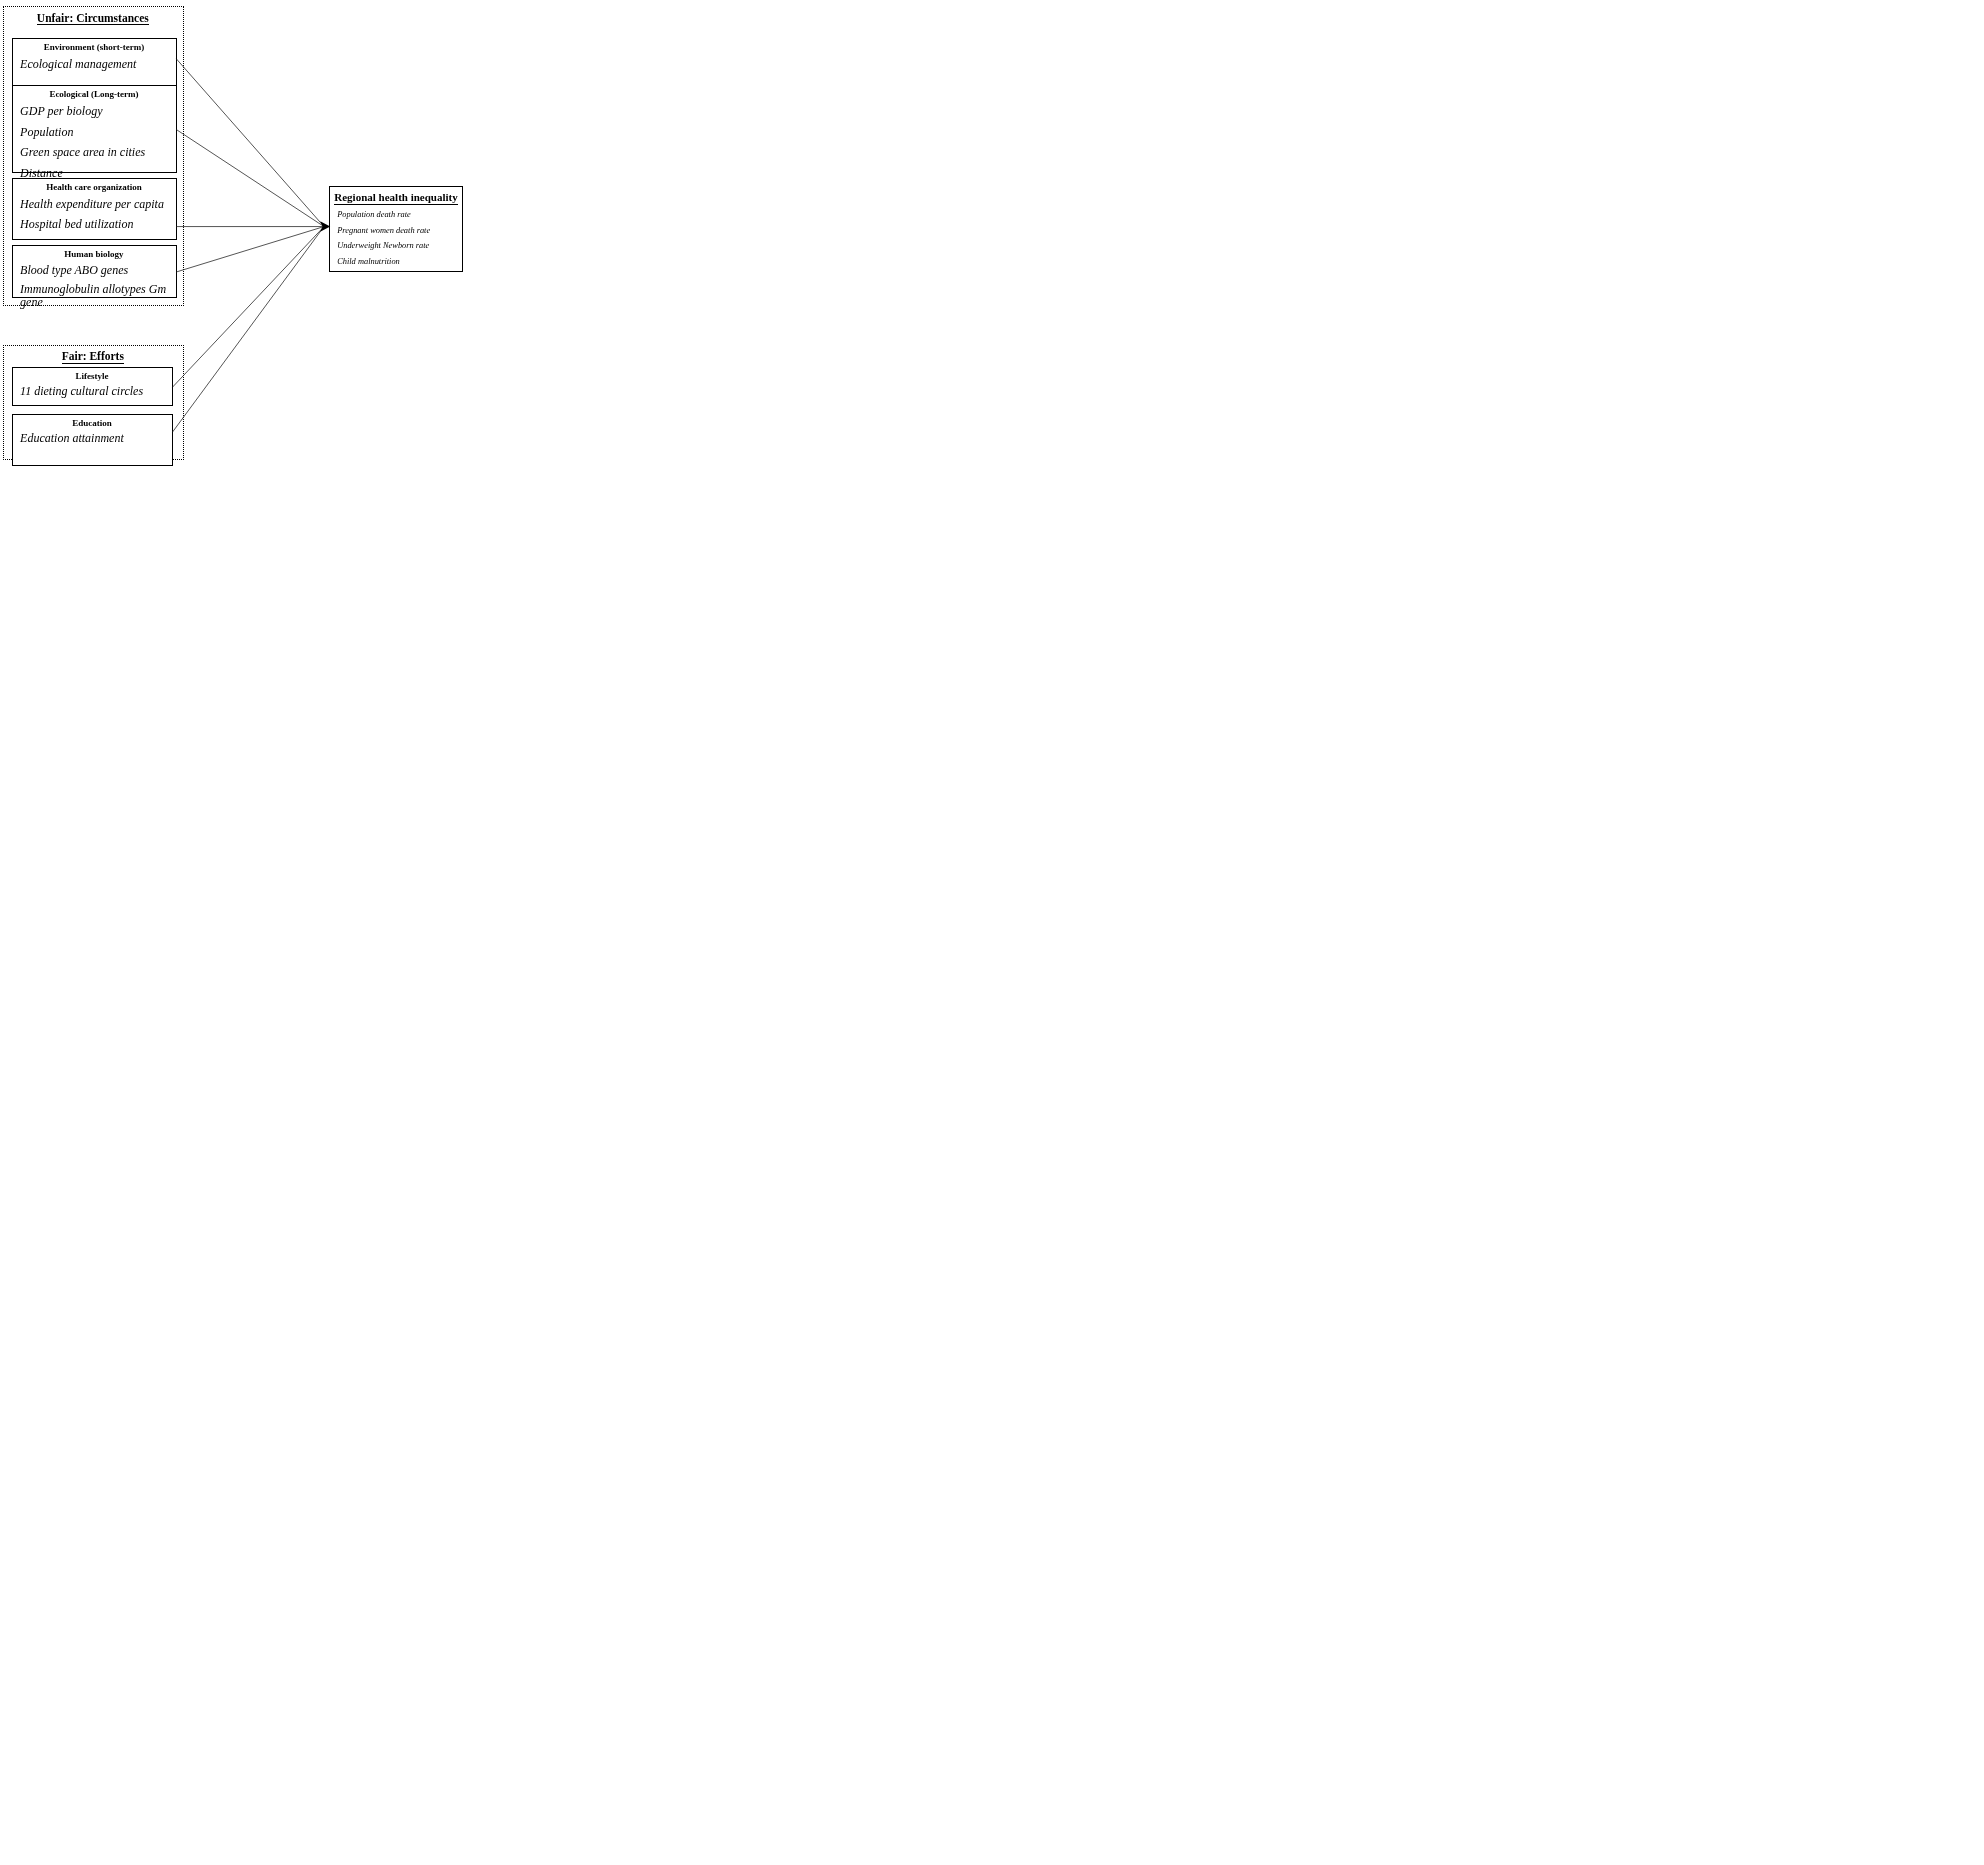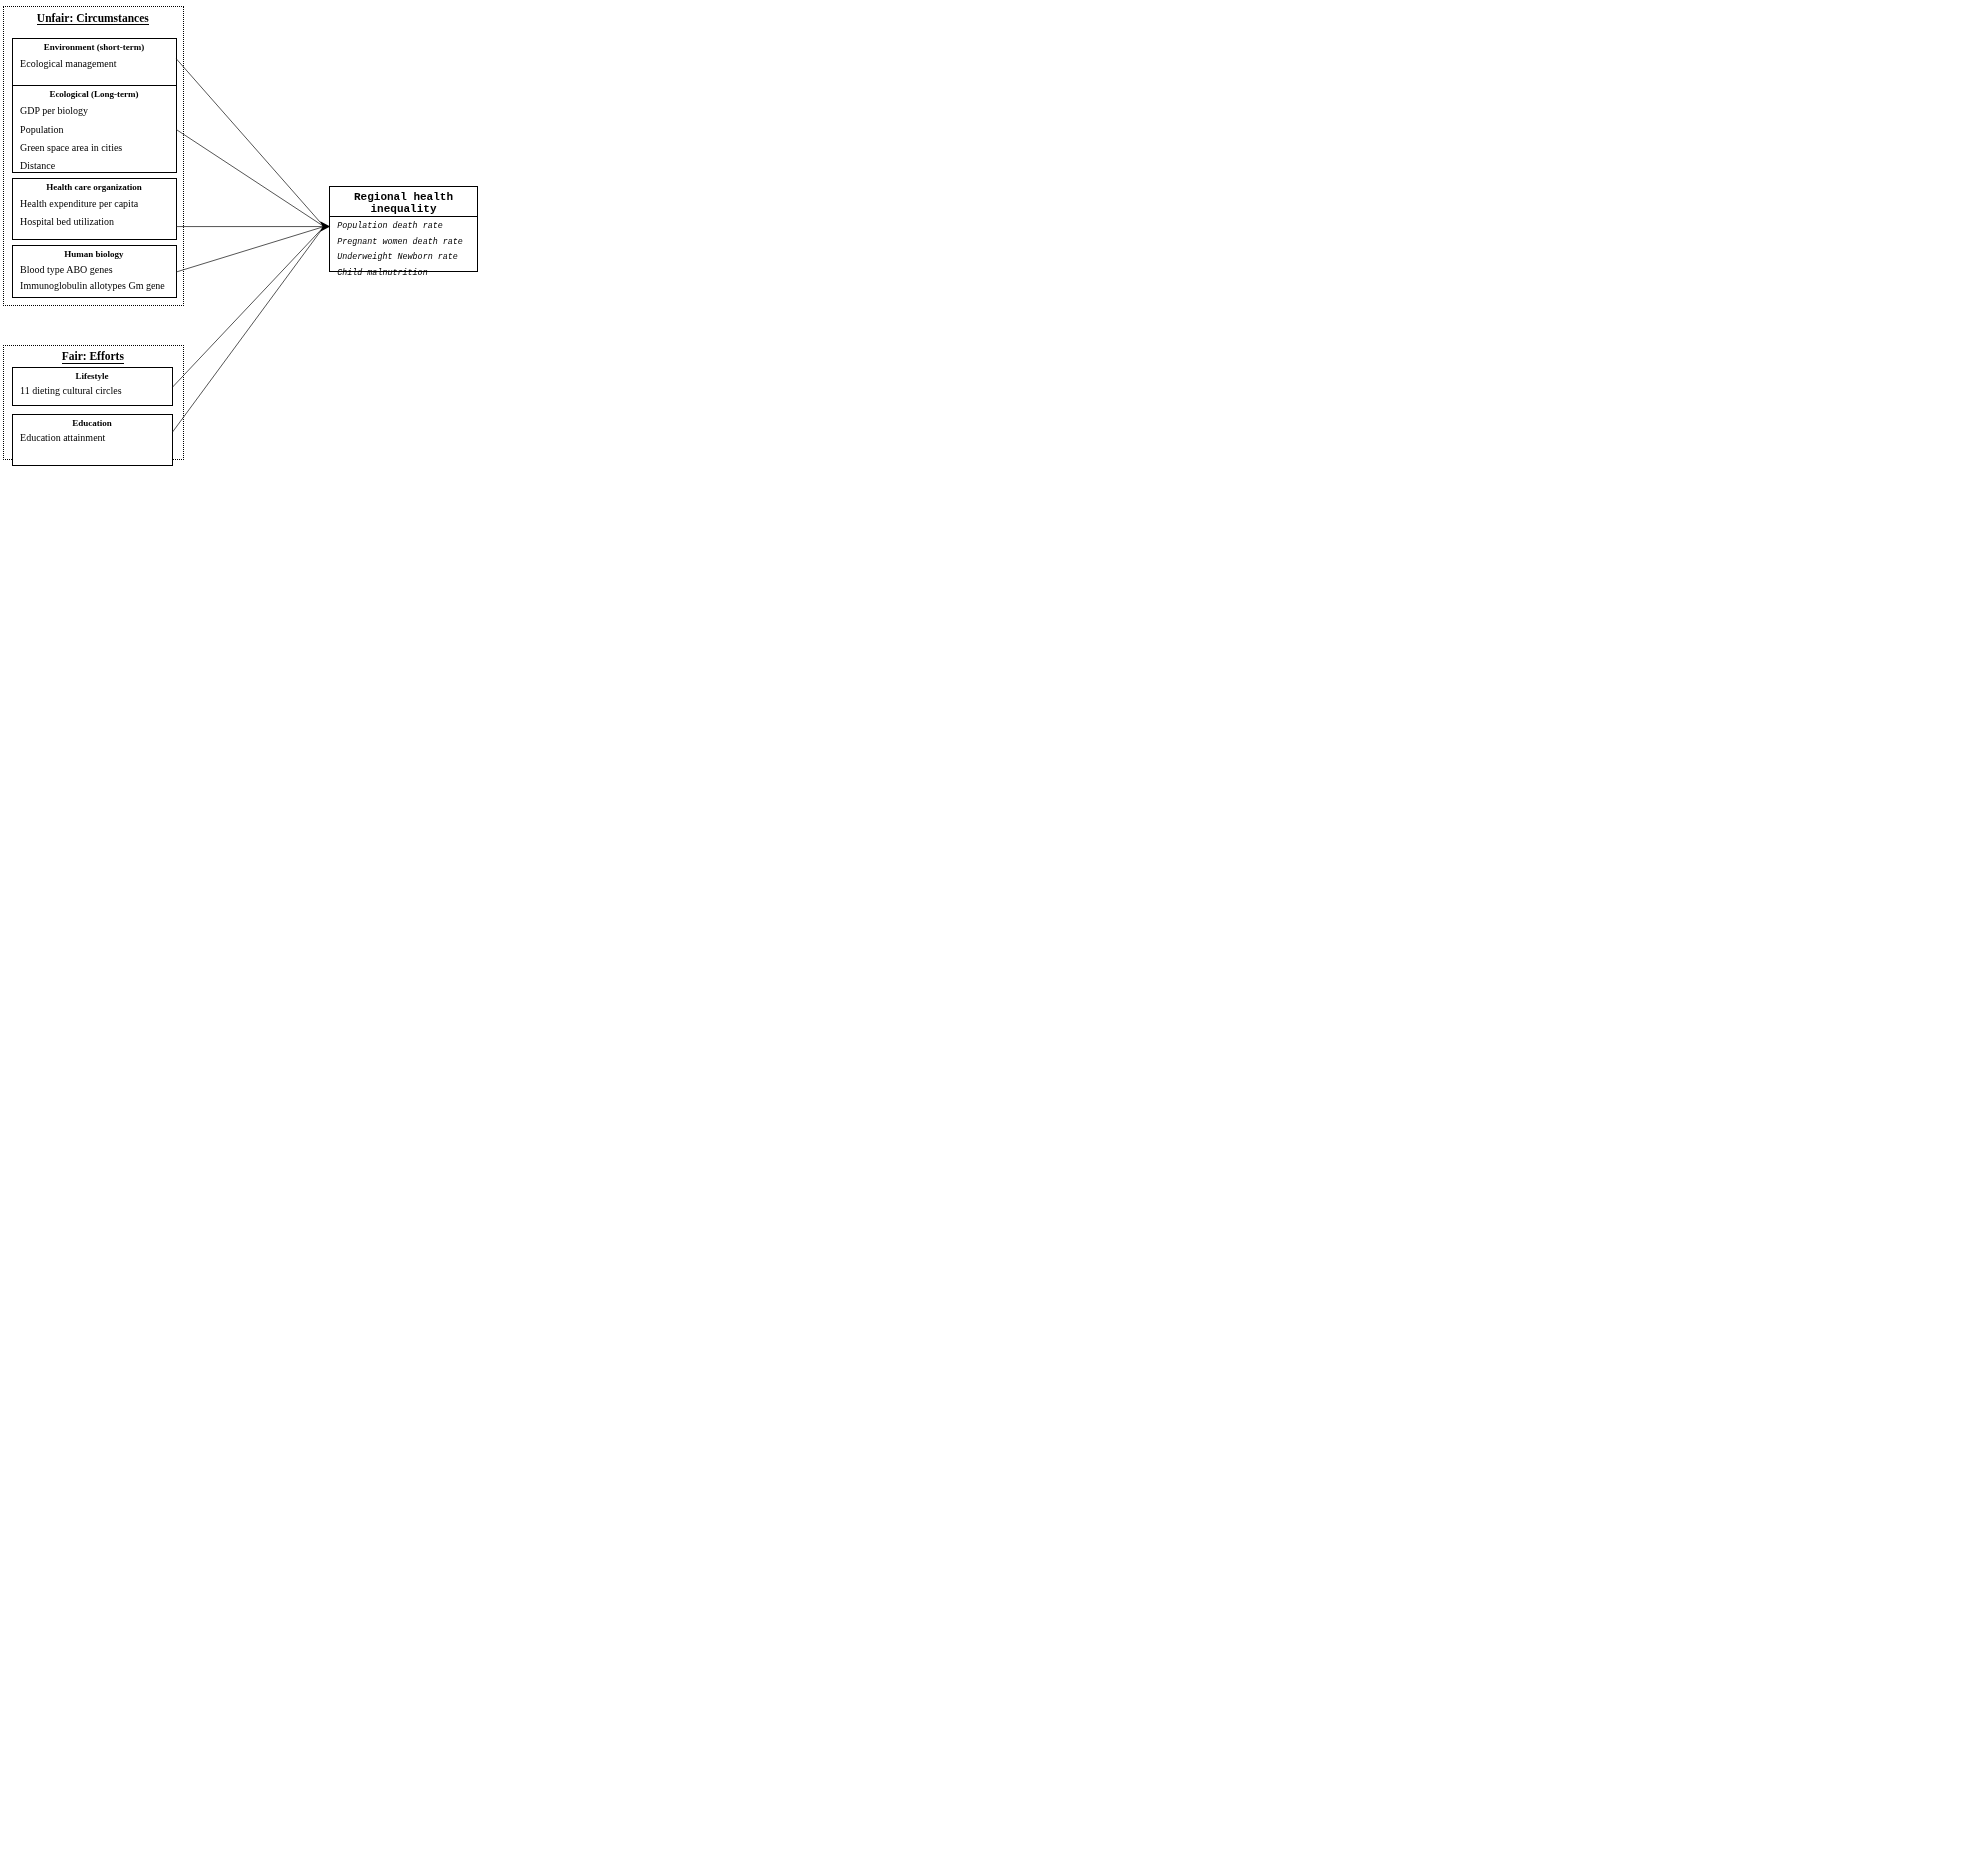--- a/index.html
+++ b/index.html
@@ -43,21 +43,22 @@
     z-index: 2;
   }
   .box-title {
     text-align: center;
     font-weight: bold;
     font-size: 9px;
     color: #000000;
     margin-top: 3.3px;
   }
   .box-item {
-    font-size: 10px;
+    font-style: italic;
+    font-size: 12px;
     color: #000000;
     margin: 5.3px 0 0 7.6px;
     line-height: 1.15;
   }
   .outcome-box {
     position: absolute;
     border: 1.4px solid #000000;
     background: #ffffff;
     box-sizing: border-box;
     z-index: 2;
@@ -127,21 +128,21 @@
   <div class="box" style="left:11.5px; top:367px; width:161px; height:39px;">
     <div class="box-title">Lifestyle</div>
     <div class="box-item" style="margin-top:3.8px;">11 dieting cultural circles</div>
   </div>
 
   <div class="box" style="left:11.5px; top:414px; width:161px; height:52px;">
     <div class="box-title">Education</div>
     <div class="box-item" style="margin-top:3.3px;">Education attainment</div>
   </div>
 
-  <div class="outcome-box" style="left:329px; top:186px; width:149px; height:86px;font-family:Liberation Mono, monospace;">
+  <div class="outcome-box" style="left:329px; top:186px; width:134px; height:86px;">
     <div class="outcome-title">
       <span class="underlined">Regional health inequality</span>
     </div>
     <div class="outcome-item" style="margin-top:4.8px;">Population death rate</div>
     <div class="outcome-item">Pregnant women death rate</div>
     <div class="outcome-item">Underweight Newborn rate</div>
     <div class="outcome-item">Child malnutrition</div>
   </div>
 
   <svg id="connector-layer" width="497" height="467" viewBox="0 0 1040 977" xmlns="http://www.w3.org/2000/svg">

